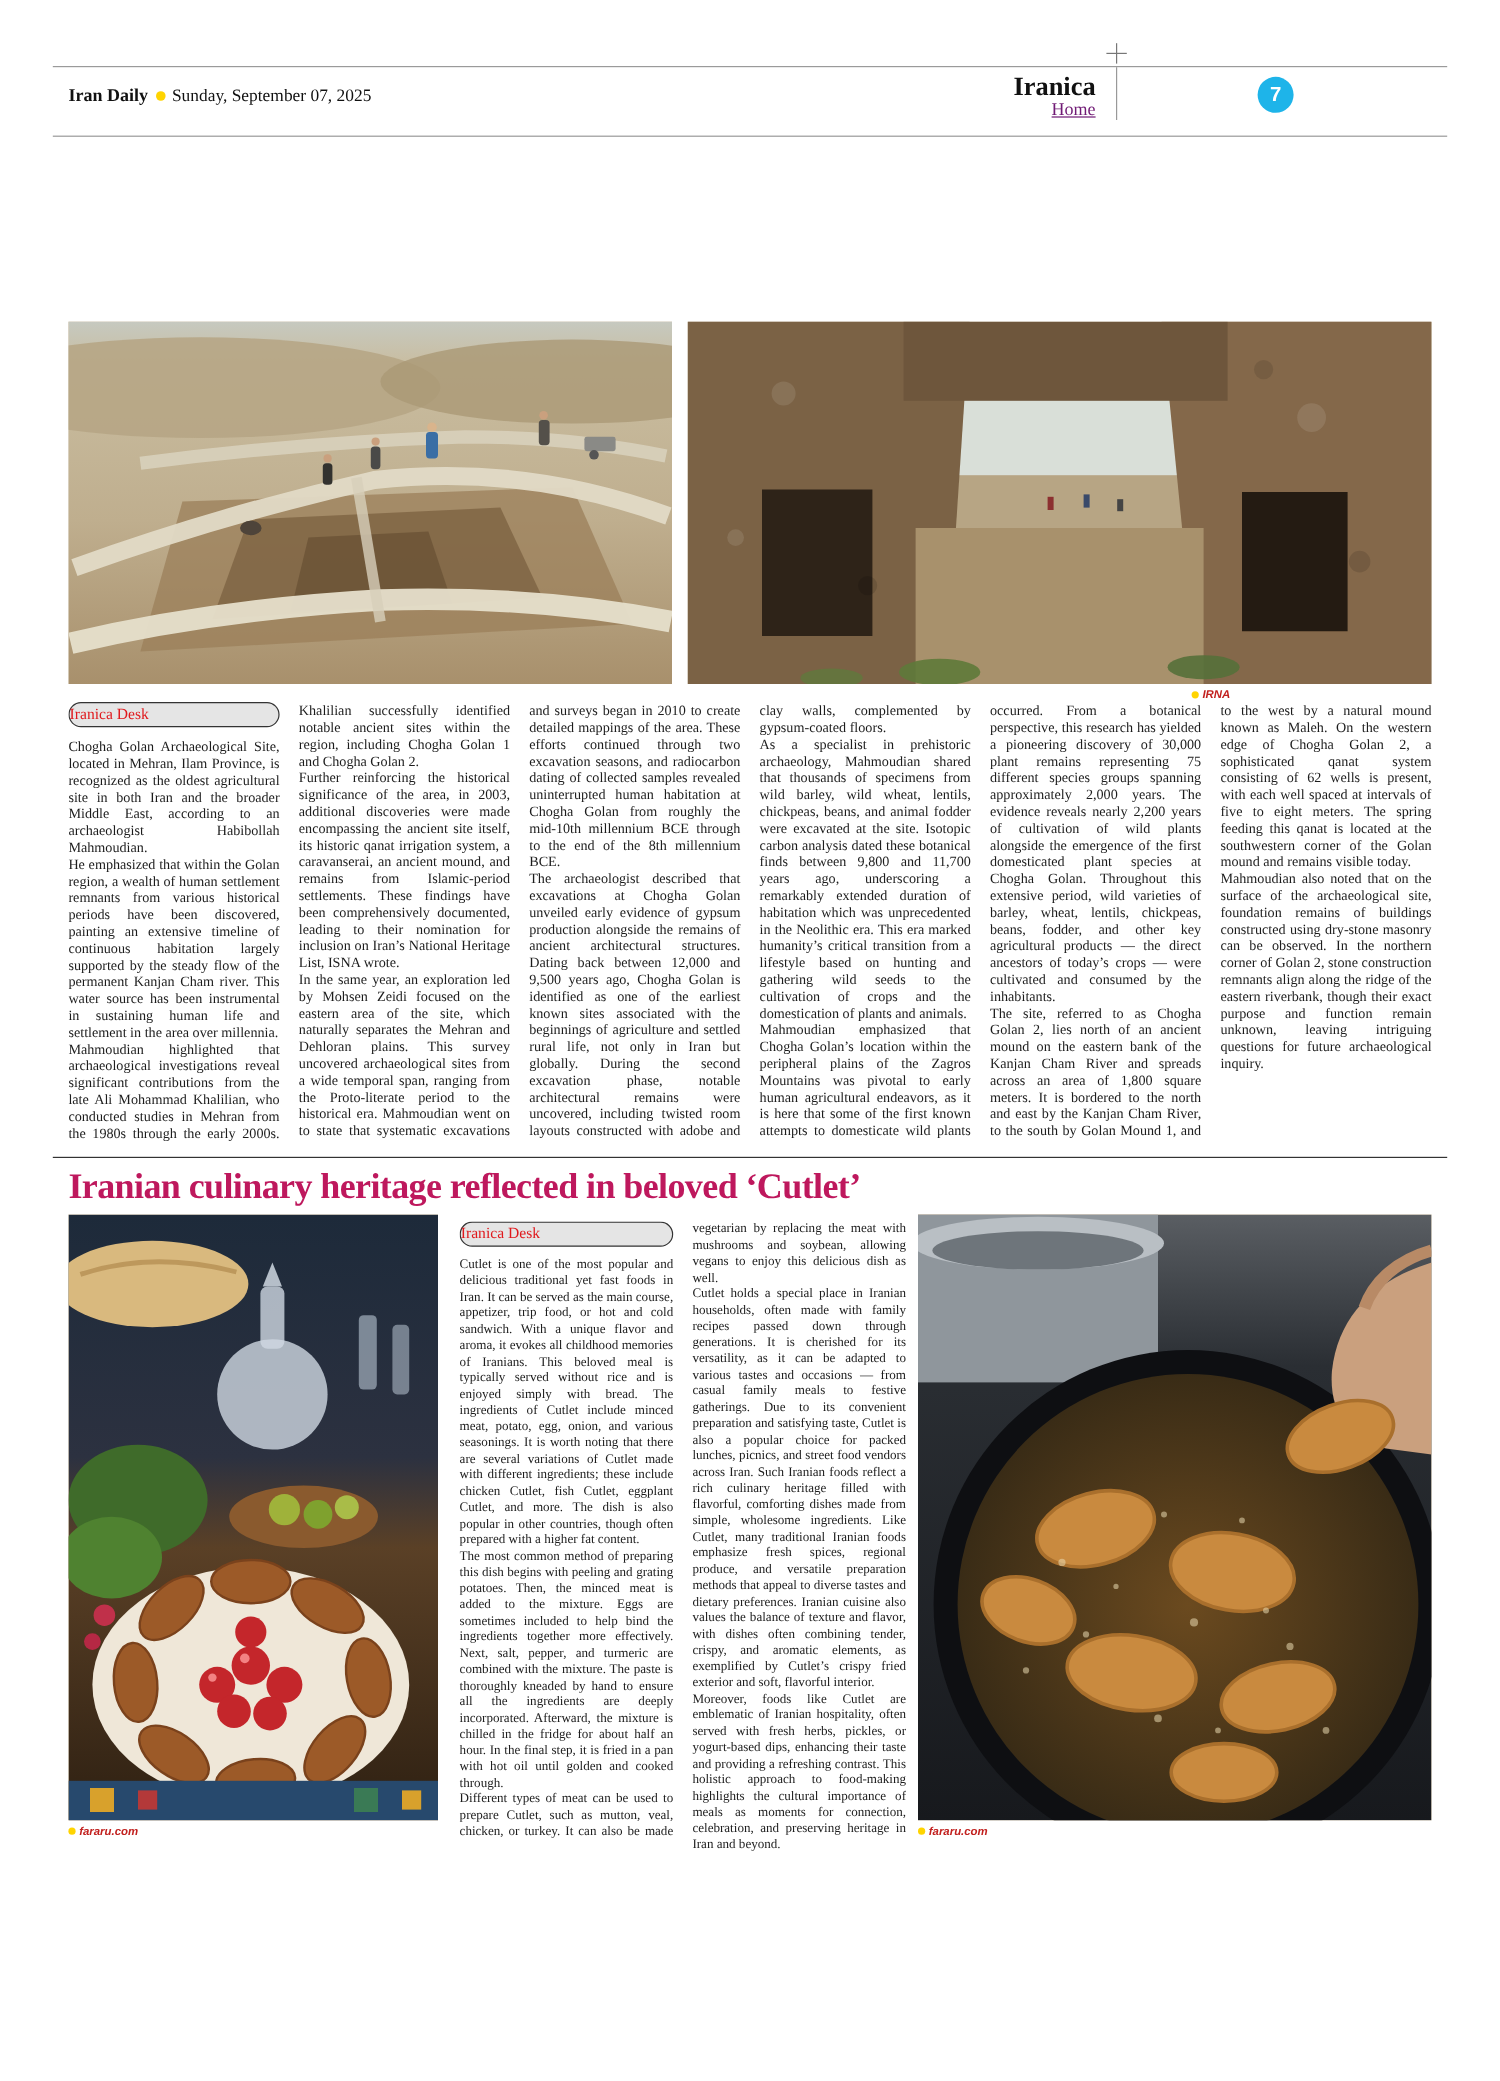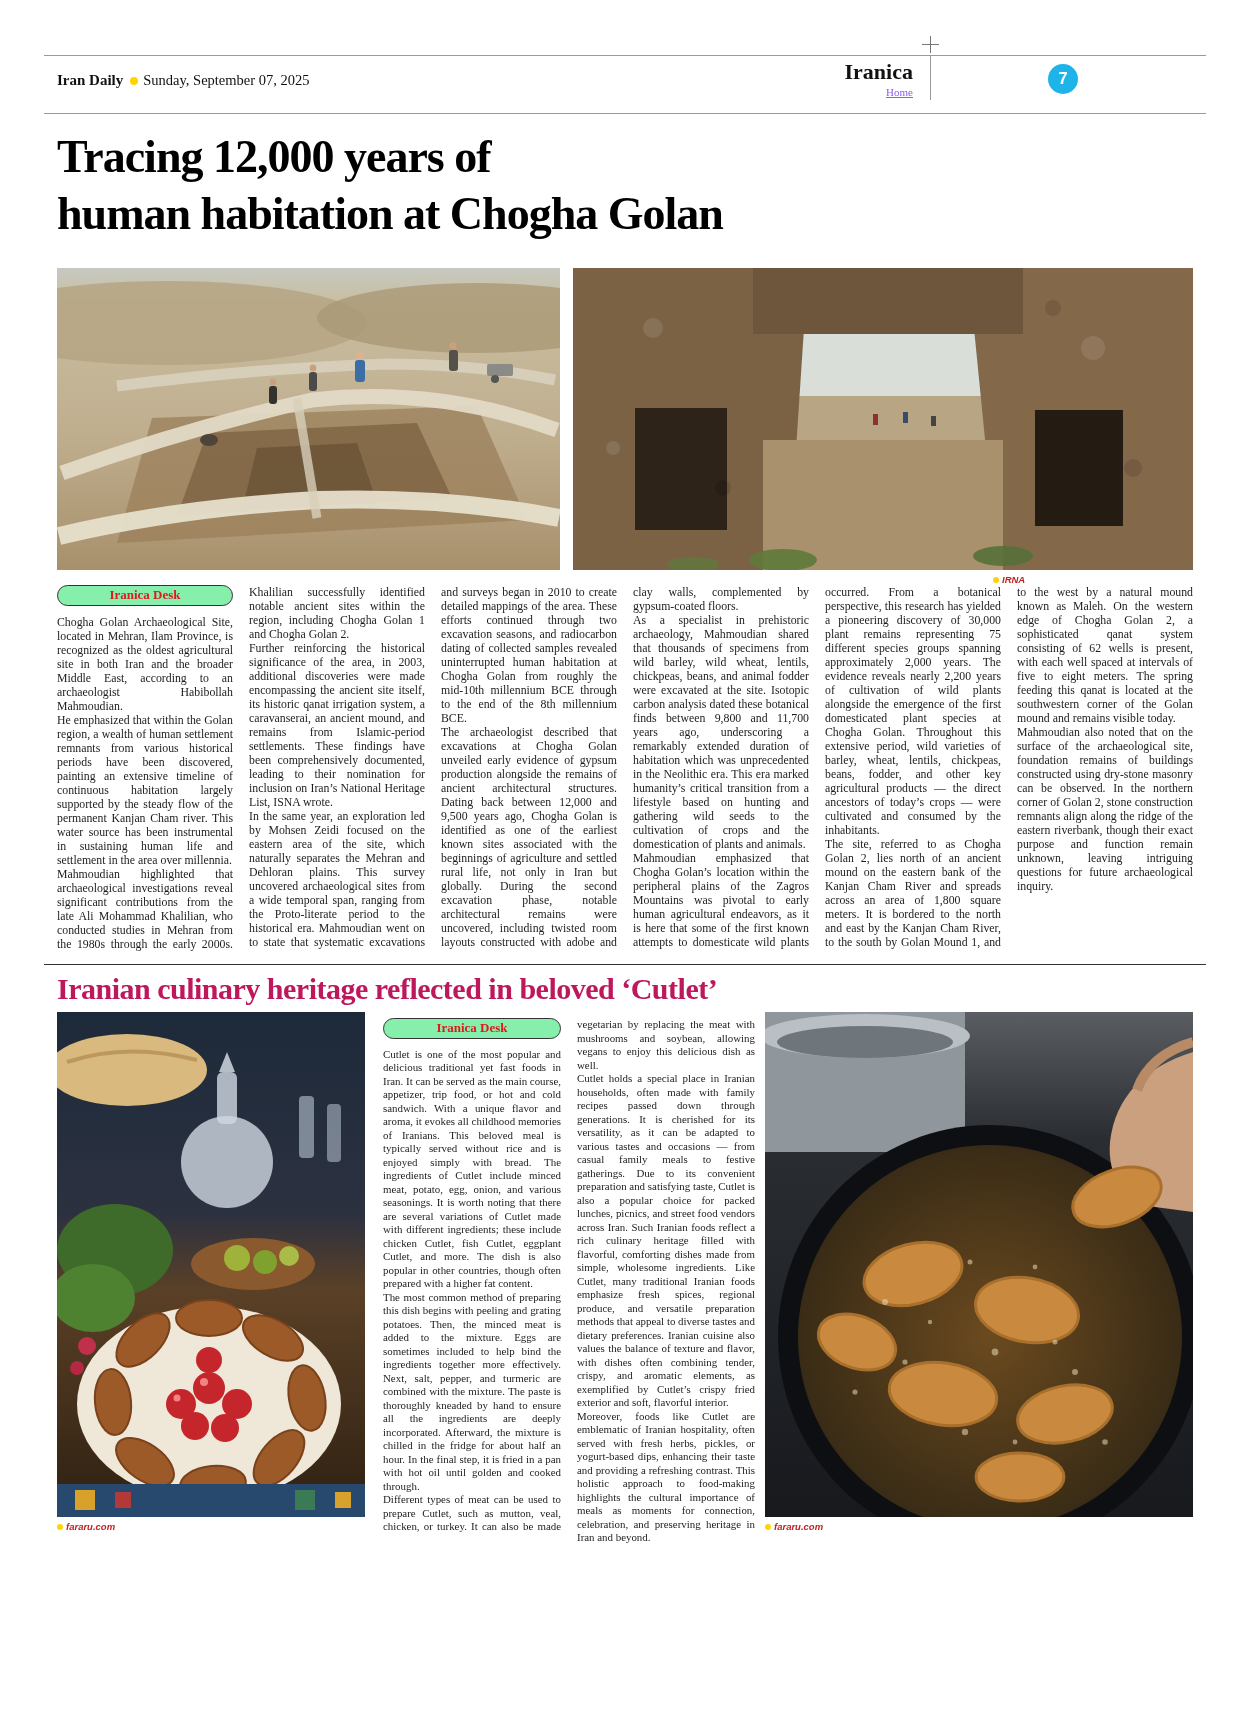--- a/index.html
+++ b/index.html
@@ -8,40 +8,40 @@
   .rule{position:absolute;height:1px;background:#9a9a9a;}
   .rule-dark{position:absolute;height:1px;background:#333;}
   .vline{position:absolute;width:1px;background:#999;}
   
   .masthead{position:absolute;left:57px;top:72px;font-size:14.5px;white-space:nowrap;}
   .masthead .paper{font-weight:bold;font-size:15px;}
   .dot{display:inline-block;width:8px;height:8px;border-radius:50%;background:#ffd400;margin:0 5px 1px 7px;vertical-align:middle;}
   .dot-sm{display:inline-block;width:6px;height:6px;border-radius:50%;background:#ffd400;margin:0 3px 1px 0;vertical-align:middle;}
   .section-block{position:absolute;left:700px;top:60px;width:213px;text-align:right;}
   .section-name{font-weight:bold;font-size:22px;line-height:24px;color:#111;}
-  .section-sub{font-size:11px;color:#8b5cf6;line-height:16px;text-decoration:underline;}
+  .section-sub{font-size:15px;color:#701a75;line-height:16px;text-decoration:underline;}
   .pagenum{position:absolute;left:1048px;top:64px;width:30px;height:30px;border-radius:50%;background:#1eb4e9;color:#fff;font-family:"Liberation Sans",sans-serif;font-weight:bold;font-size:17px;text-align:center;line-height:30px;}
   .reg-cross{position:absolute;left:922px;top:36px;width:17px;height:17px;}
   .reg-cross:before{content:"";position:absolute;left:8px;top:0;width:1px;height:17px;background:#777;}
   .reg-cross:after{content:"";position:absolute;left:0;top:8px;width:17px;height:1px;background:#777;}
   
   .headline1{position:absolute;left:57px;top:128px;width:980px;font-weight:bold;font-size:46px;line-height:57px;letter-spacing:-1px;color:#000;}
   
   .photo{position:absolute;overflow:hidden;background:#cabfa8;}
   .photo svg{display:block;width:100%;height:100%;}
   .ph1{left:57px;top:268px;width:503px;height:302px;}
   .ph2{left:573px;top:268px;width:620px;height:302px;}
   .ph3{left:57px;top:1012px;width:308px;height:505px;}
   .ph4{left:765px;top:1012px;width:428px;height:505px;}
   .credit{position:absolute;font-size:9.5px;font-style:italic;font-weight:bold;color:#c2211f;text-align:left;font-family:"Liberation Sans",sans-serif;}
   .credit-irna{left:993px;top:574px;width:200px;}
   .credit-l{left:57px;top:1521px;width:308px;}
   .credit-r{left:765px;top:1521px;width:428px;padding-right:100px;box-sizing:border-box;}
   
-  .desk-pill{box-sizing:border-box;width:100%;border:1.5px solid #333;border-radius:12px;text-align:center;color:#e0191d;font-weight:bold;font-size:13px;padding:2px 0 3px 0;margin:0 0 9px 0;break-inside:avoid;background:#86efac;}
+  .desk-pill{box-sizing:border-box;width:100%;border:1.5px solid #333;border-radius:12px;color:#e0191d;font-weight:normal;font-size:13px;padding:2px 0 3px 0;margin:0 0 9px 0;break-inside:avoid;background:#e5e5e5;}
   .body1{position:absolute;left:57px;top:585px;width:1136px;height:372px;column-count:6;column-gap:16px;column-fill:auto;overflow:hidden;text-align:justify;font-size:11.8px;line-height:14px;color:#1c1c1c;hyphens:auto;-webkit-hyphens:auto;}
   .body2{position:absolute;left:383px;top:1018px;width:372px;height:528px;column-count:2;column-gap:16px;column-fill:auto;overflow:hidden;text-align:justify;font-size:10.9px;line-height:13.5px;color:#1c1c1c;hyphens:auto;-webkit-hyphens:auto;}
   .par{margin:0;}
   
   .headline2{position:absolute;left:57px;top:971px;width:1136px;font-weight:bold;font-size:30px;line-height:36px;letter-spacing:-0.5px;color:#be185d;}
 </style>
 </head>
 <body>
 
 <div class="page">
@@ -55,24 +55,20 @@
     <span class="paper">Iran Daily</span><span class="dot"></span><span>Sunday, September 07, 2025</span>
   </div>
 
   <div class="section-block">
     <div class="section-name">Iranica</div>
     <div class="section-sub">Home</div>
   </div>
 
   <div class="pagenum">7</div>
 
-  <div class="headline1">
-    <div>Tracing 12,000 years of</div>
-    <div>human habitation at Chogha Golan</div>
-  </div>
 
   <div class="photo ph1">
     <svg viewBox="0 0 503 302" preserveAspectRatio="none">
       <defs>
         <linearGradient id="g1" x1="0" y1="0" x2="0" y2="1">
           <stop offset="0" stop-color="#c6c9c0"></stop>
             <stop offset="0.12" stop-color="#c9bda0"></stop>
           <stop offset="0.55" stop-color="#bfae8e"></stop>
             <stop offset="1" stop-color="#a8906c"></stop>
         </linearGradient>

